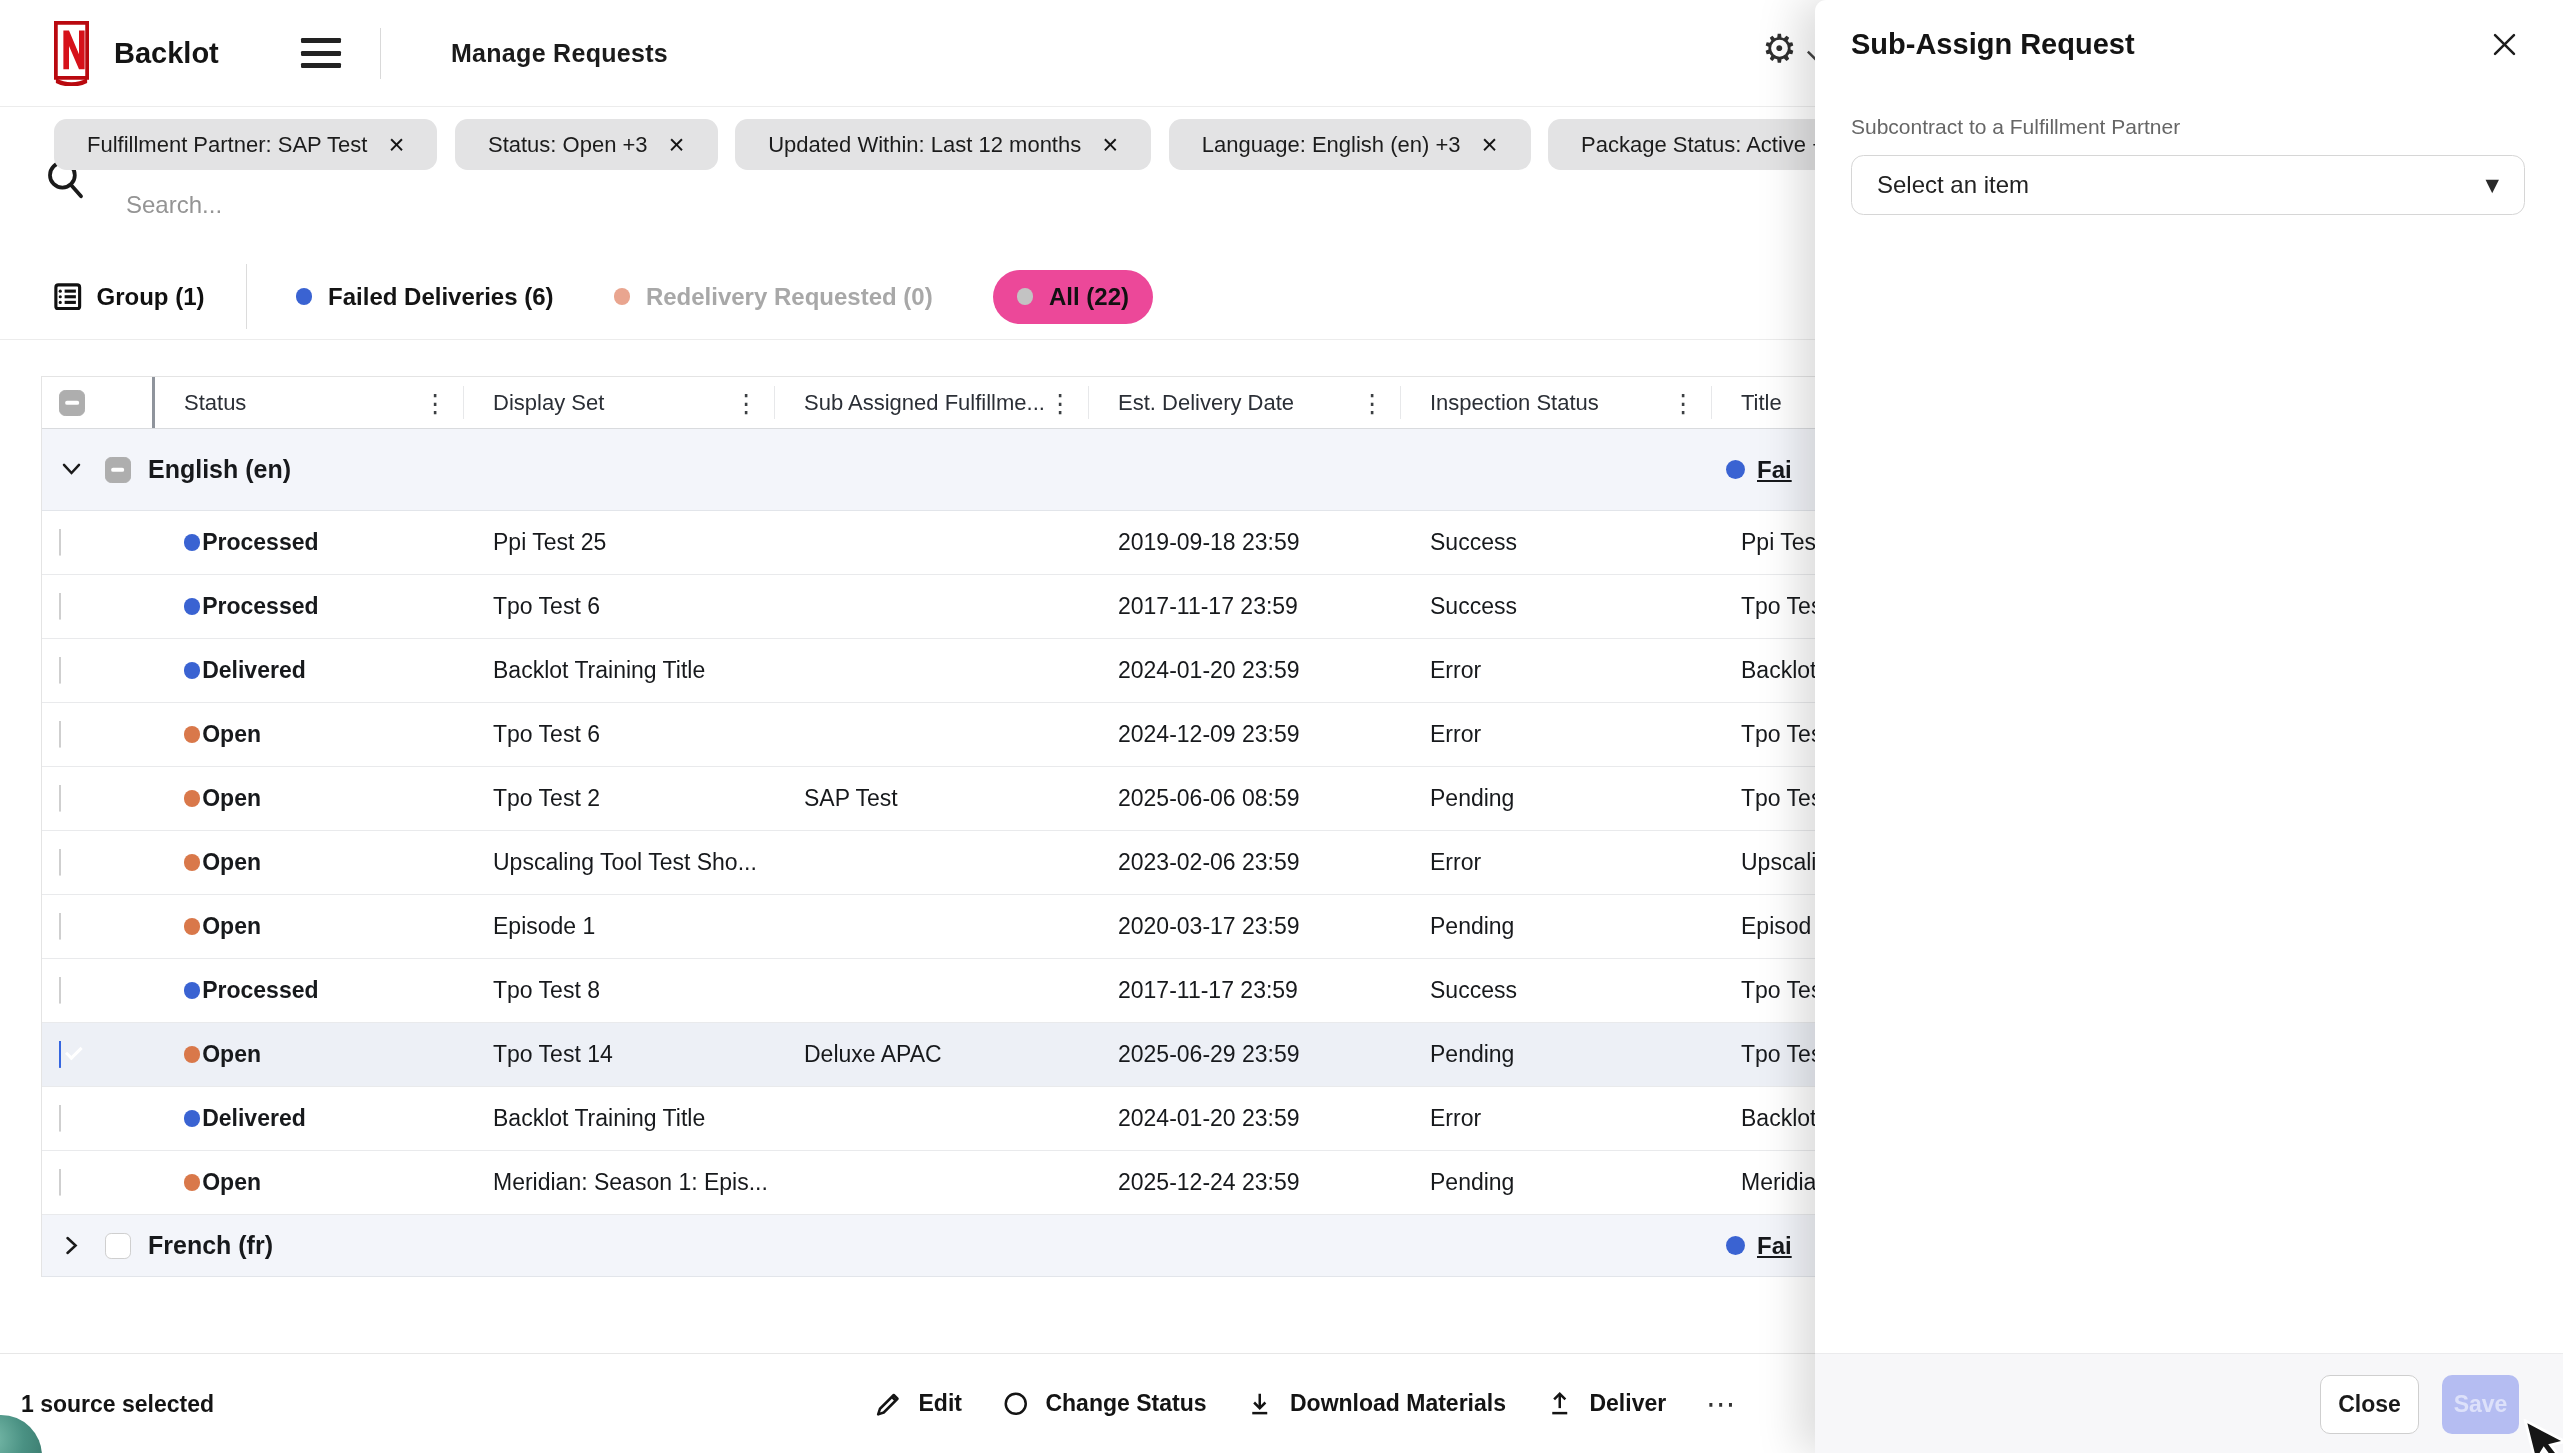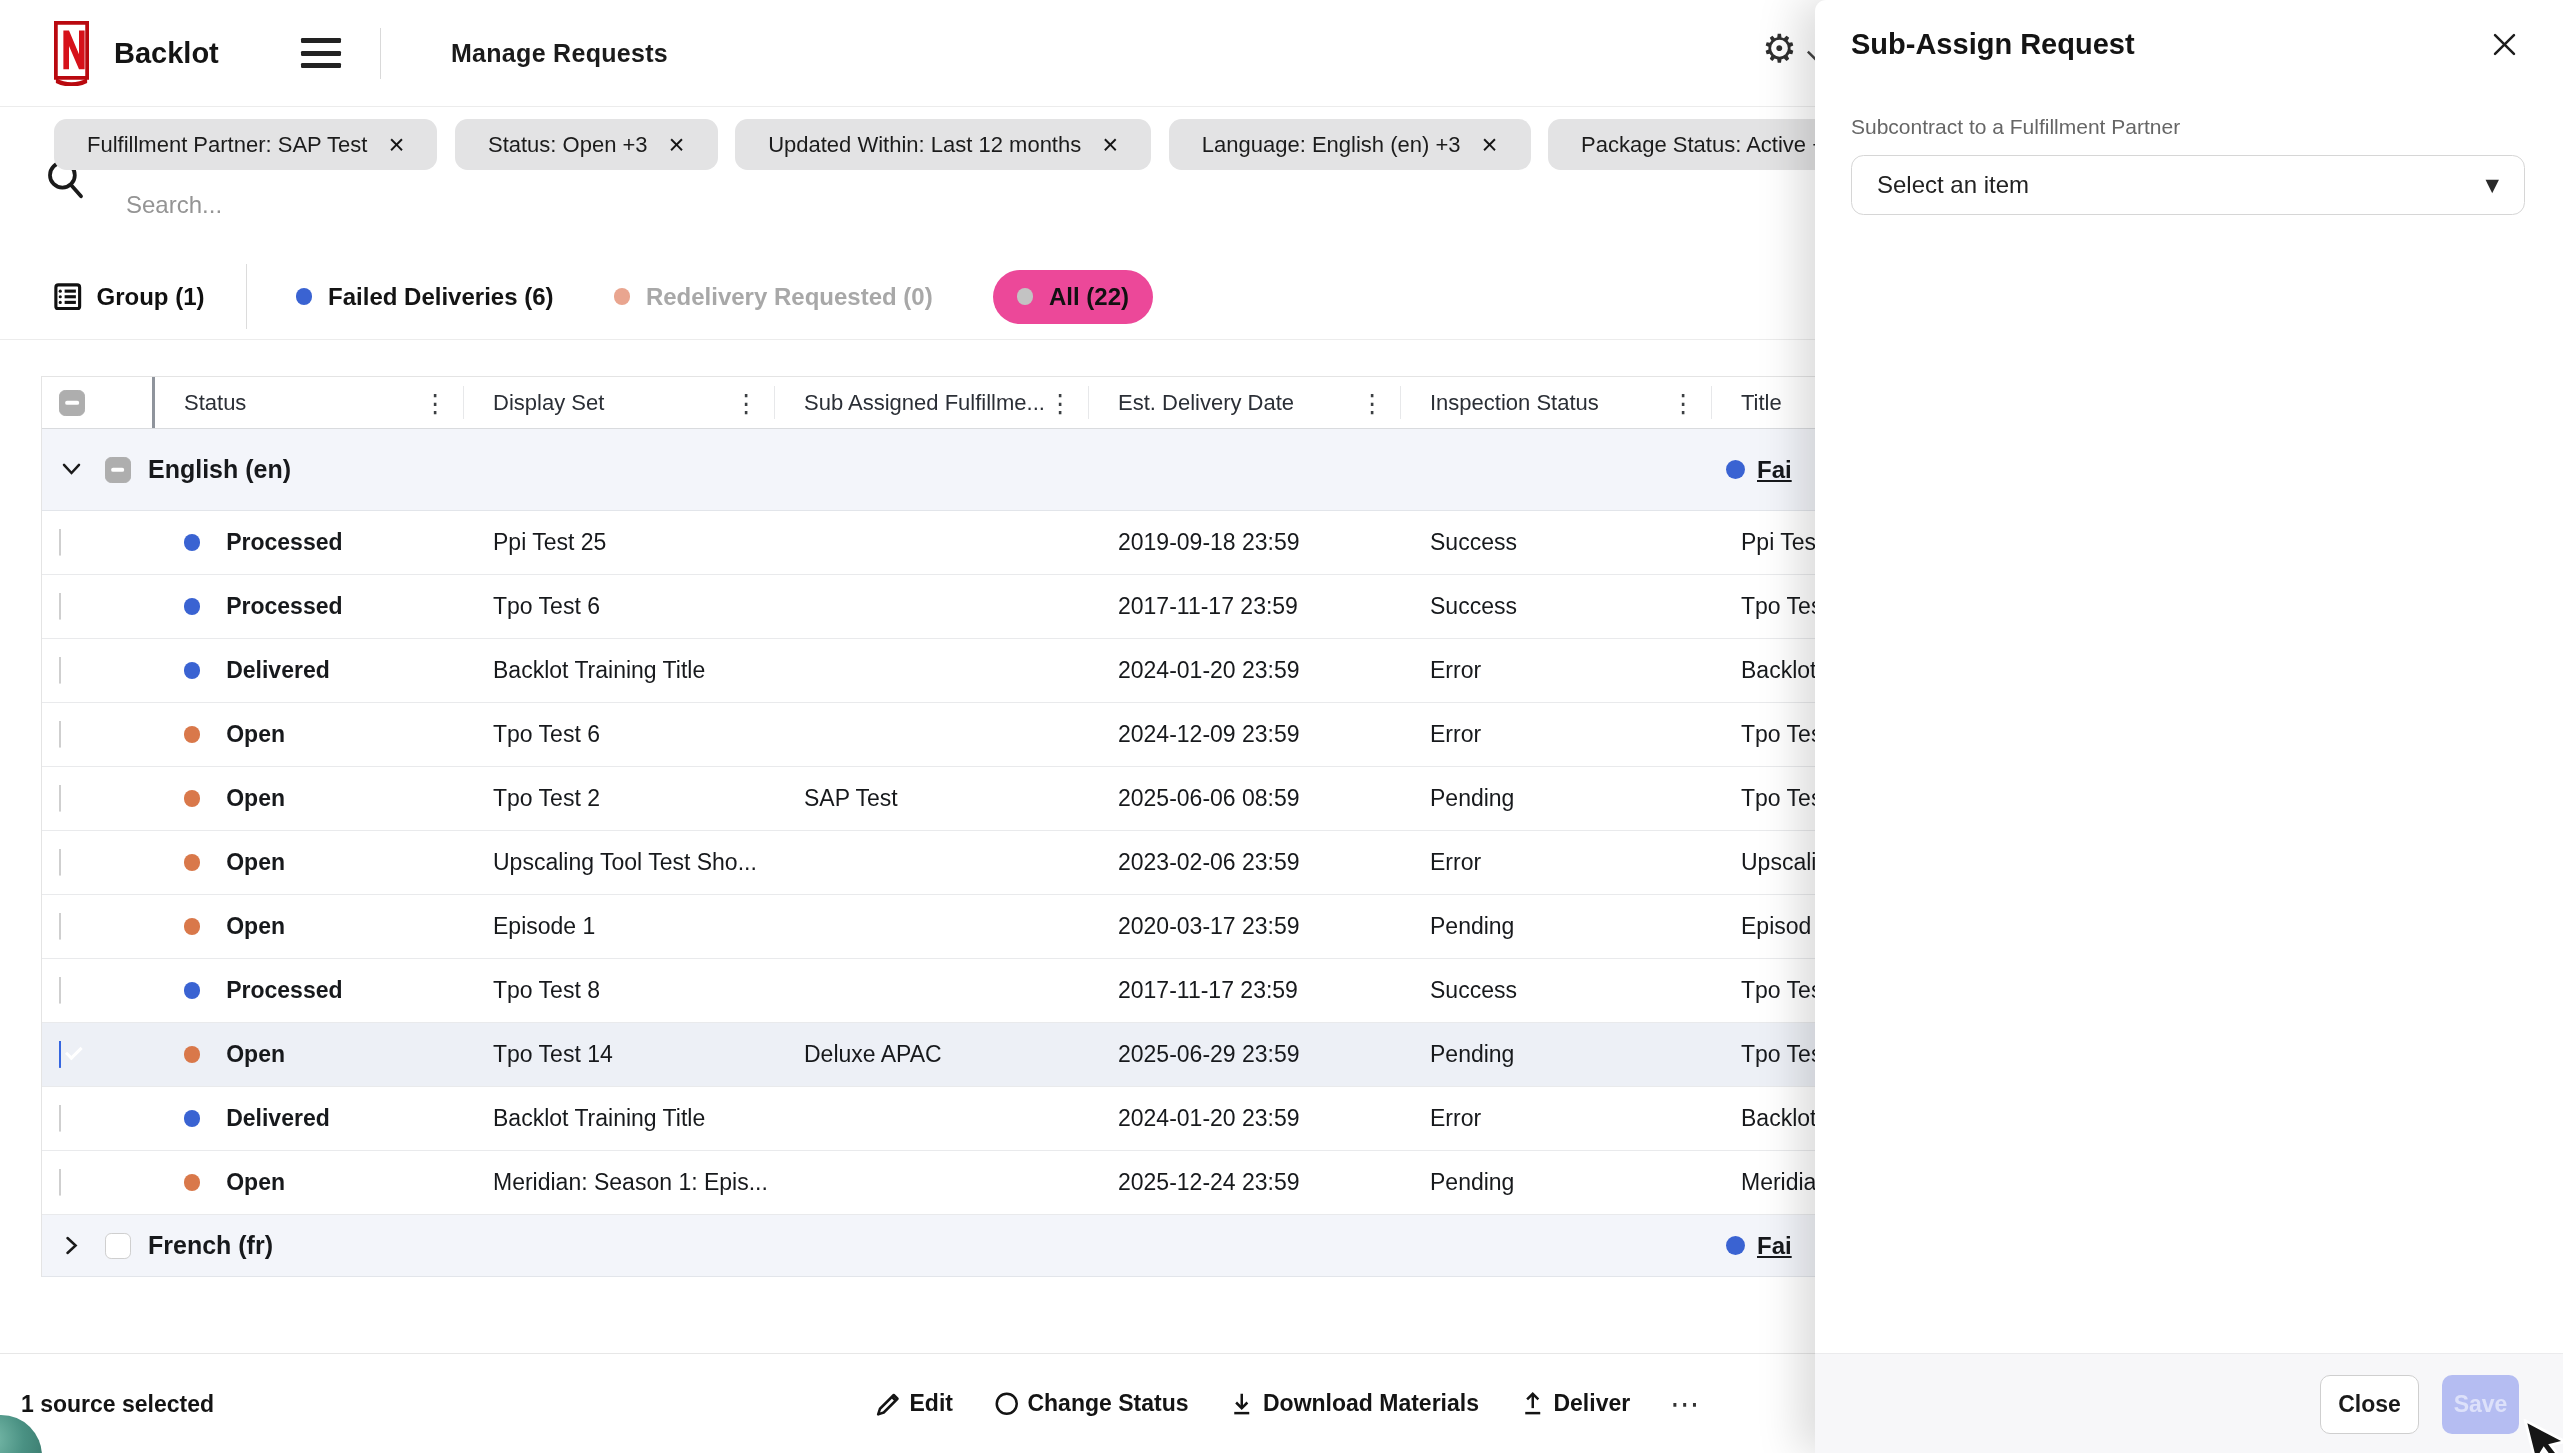--- a/index.html
+++ b/index.html
@@ -77,30 +77,30 @@
   .grow .cb { margin-left:22.5px; }
   .grow .glabel { margin-left:17.5px; font-size:25px; font-weight:bold; color:#17191c; }
   .gbadge { position:absolute; left:1684px; display:flex; align-items:center; gap:12px;text-decoration:underline; }
   .gbadge .dot { background:#3a63d2; width:19px; height:19px; }
   .gbadge .blabel { font-size:24px; font-weight:bold; color:#17191c; white-space:nowrap; }
 
   .trow { height:64px; border-bottom:1.2px solid #e9eaec; background:#fff; }
   .trow.selected { background:#edf0f6; }
   .cell { padding-left:29px; font-size:23px; color:#17191c; white-space:nowrap; overflow:hidden; }
   .cell-cb { padding-left:17px; }
-  .cell-status { display:flex; align-items:center; gap:26px; font-weight:bold; }
+  .cell-status { display:flex; align-items:center; gap:2px; font-weight:bold; }
   .dot-blue { background:#3a63d2; } .dot-orange { background:#d9784a; }
 
   
   .bottombar { position:absolute; left:0; top:1353px; width:1815px; height:100px; background:#fff;
     border-top:1.2px solid #e7e7e7; z-index:5; }
   .sel-text { position:absolute; left:21px; top:50%; transform:translateY(-50%); font-size:23px;
     font-weight:bold; color:#141414; }
   .actions { position:absolute; left:875px; top:0; height:100%; display:flex; align-items:center; gap:40px; }
-  .action { display:flex; align-items:center; gap:7px; cursor:pointer; }
+  .action { display:flex; align-items:center; gap:16px; cursor:pointer; }
   .action .albl { font-size:23px; font-weight:bold; color:#141414; white-space:nowrap; }
   .more-dots { font-family:"DejaVu Sans",sans-serif; font-size:29px; color:#333; cursor:pointer; }
   .more-dots::after { content:"⋯"; }
 
   .beacon { position:absolute; left:-40px; bottom:-44px; width:82px; height:82px; border-radius:50%;
     background:radial-gradient(circle at 35% 30%, #7dbfae 0%, #4a9183 45%, #2f6b60 100%); z-index:40; }
 
   
   .panel { position:absolute; left:1815px; top:0; width:748px; height:1453px; background:#fff; z-index:50;
     box-shadow:-15px 0 44px rgba(0,0,0,0.15); border-top-left-radius:11.2px; }

